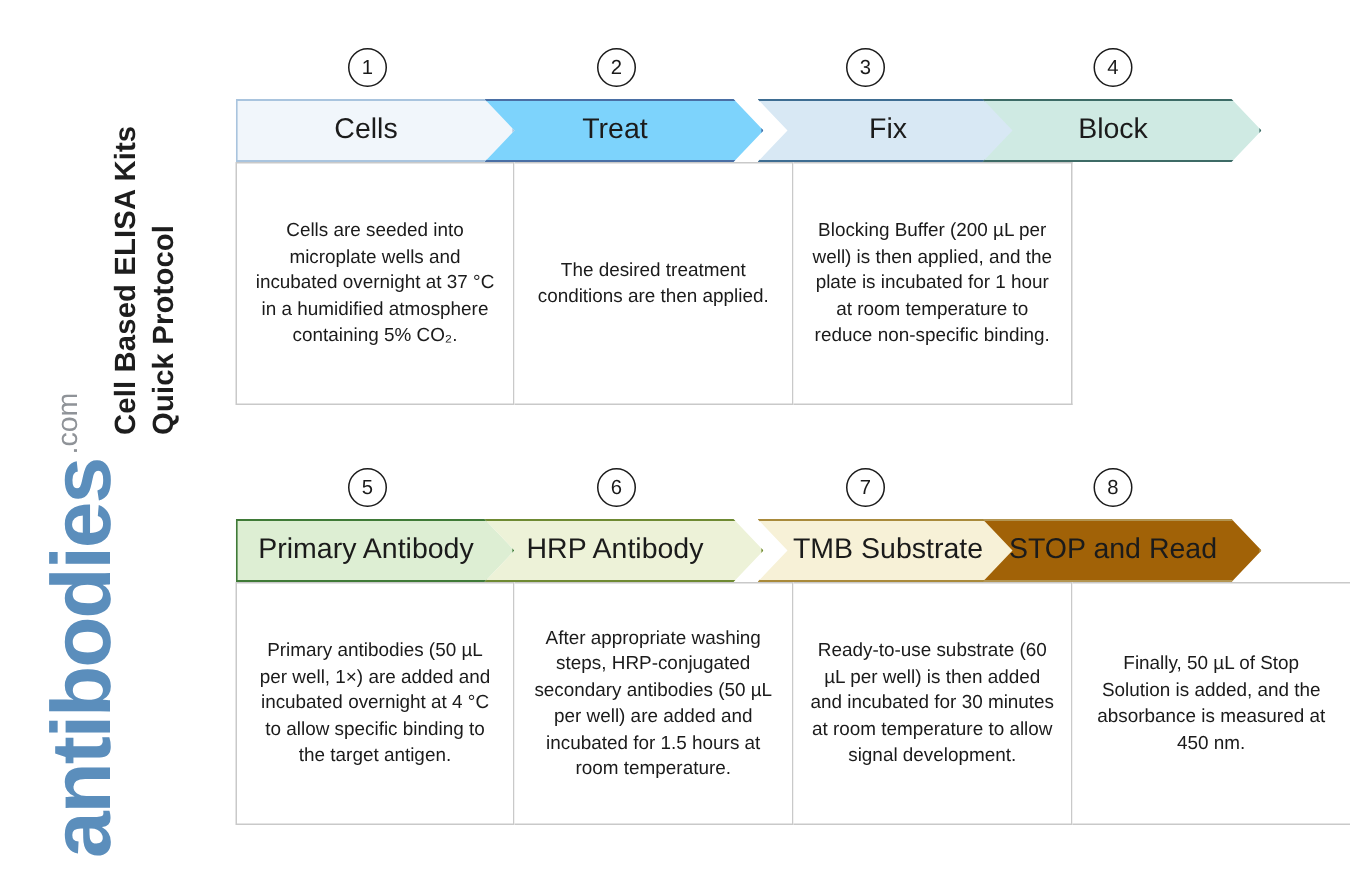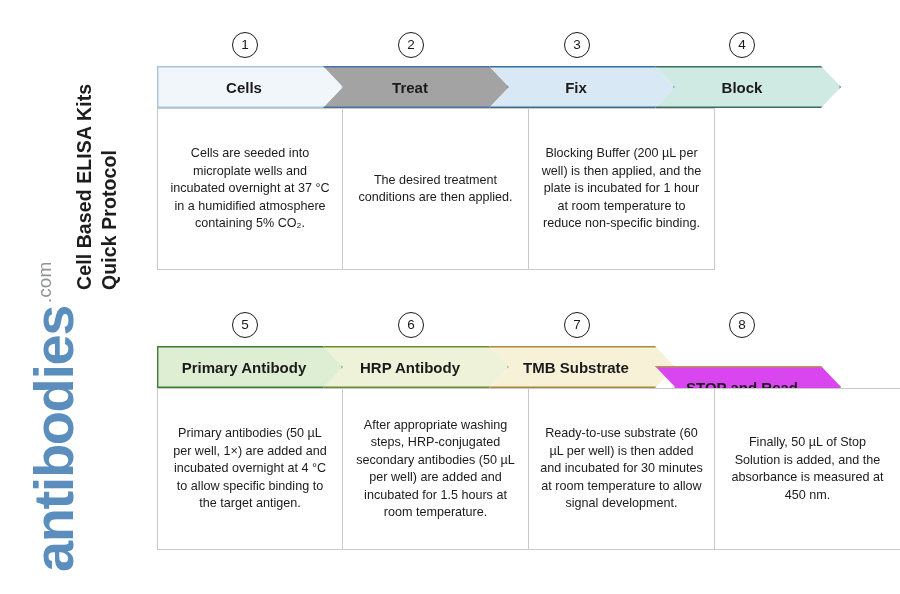--- a/index.html
+++ b/index.html
@@ -99,28 +99,27 @@
   }
   .chev {
     position: absolute;
     top: 0;
     height: 42px;
     width: 186px;
     box-sizing: border-box;
     display: flex;
     align-items: center;
     justify-content: center;
-    font-size: 15px;
+    font-size: 19px;
     color: #1b1b1b;
-    font-weight: bold;
   }
   .chev .lbl { position: relative; left: -6px; }
   .chev.c0 { left: 0px;   clip-path: polygon(0 0, 166px 0, 186px 50%, 166px 100%, 0 100%); }
   .chev.c1 { left: 166px; clip-path: polygon(0 0, 166px 0, 186px 50%, 166px 100%, 0 100%, 20px 50%); }
-  .chev.c2 { left: 332px; clip-path: polygon(0 0, 166px 0, 186px 50%, 166px 100%, 0 100%, 20px 50%); }
+  .chev.c2 { left: 348px; clip-path: polygon(0 0, 166px 0, 186px 50%, 166px 100%, 0 100%, 20px 50%); }
   .chev.c3 { left: 498px; clip-path: polygon(0 0, 166px 0, 186px 50%, 166px 100%, 0 100%, 20px 50%); }
 
   
   .bodies {
     position: relative;
     margin-top: 0px;
     height: 162px;
     width: 744px;
     display: grid;
     grid-template-columns: repeat(4, 1fr);
@@ -161,21 +160,21 @@
     <div class="badge b0">1</div>
     <div class="badge b1">2</div>
     <div class="badge b2">3</div>
     <div class="badge b3">4</div>
   </div>
 
   <div class="chev-strip">
     <div class="chev c0" style="background: rgb(241, 246, 251); box-shadow: rgb(169, 196, 222) 0px 0px 0px 1.4px inset;">
       <span class="lbl">Cells</span>
     </div>
-    <div class="chev c1" style="background: #a3a3a3; box-shadow: rgb(74, 111, 165) 0px 0px 0px 1.4px inset;">
+    <div class="chev c1" style="background: #7dd3fc; box-shadow: rgb(74, 111, 165) 0px 0px 0px 1.4px inset;">
       <span class="lbl">Treat</span>
     </div>
     <div class="chev c2" style="background: rgb(216, 232, 244); box-shadow: rgb(62, 109, 146) 0px 0px 0px 1.4px inset;">
       <span class="lbl">Fix</span>
     </div>
     <div class="chev c3" style="background: rgb(207, 234, 227); box-shadow: rgb(61, 107, 102) 0px 0px 0px 1.4px inset; text-align: right;">
       <span class="lbl">Block</span>
     </div>
   </div>
 
@@ -203,21 +202,21 @@
   <div class="chev-strip">
     <div class="chev c0" style="background: rgb(221, 238, 211); box-shadow: rgb(63, 122, 55) 0px 0px 0px 1.4px inset;">
       <span class="lbl">Primary Antibody</span>
     </div>
     <div class="chev c1" style="background: rgb(237, 242, 216); box-shadow: rgb(111, 138, 51) 0px 0px 0px 1.4px inset;">
       <span class="lbl">HRP Antibody</span>
     </div>
     <div class="chev c2" style="background: rgb(247, 241, 215); box-shadow: rgb(169, 138, 59) 0px 0px 0px 1.4px inset;">
       <span class="lbl">TMB Substrate</span>
     </div>
-    <div class="chev c3" style="background: #d946ef; box-shadow: rgb(179, 149, 81) 0px 0px 0px 1.4px inset; margin-top: 20px;">
+    <div class="chev c3" style="background: #a16207; box-shadow: rgb(179, 149, 81) 0px 0px 0px 1.4px inset;">
       <span class="lbl">STOP and Read</span>
     </div>
   </div>
 
   <div class="bodies">
     <div class="bcell">
         <span class="txt">Primary antibodies (50 µL per well, 1×) are added and incubated overnight at 4 °C to allow specific binding to the target antigen.</span>
       </div>
     <div class="bcell">
         <span class="txt">After appropriate washing steps, HRP-conjugated secondary antibodies (50 µL per well) are added and incubated for 1.5 hours at room temperature.</span>

